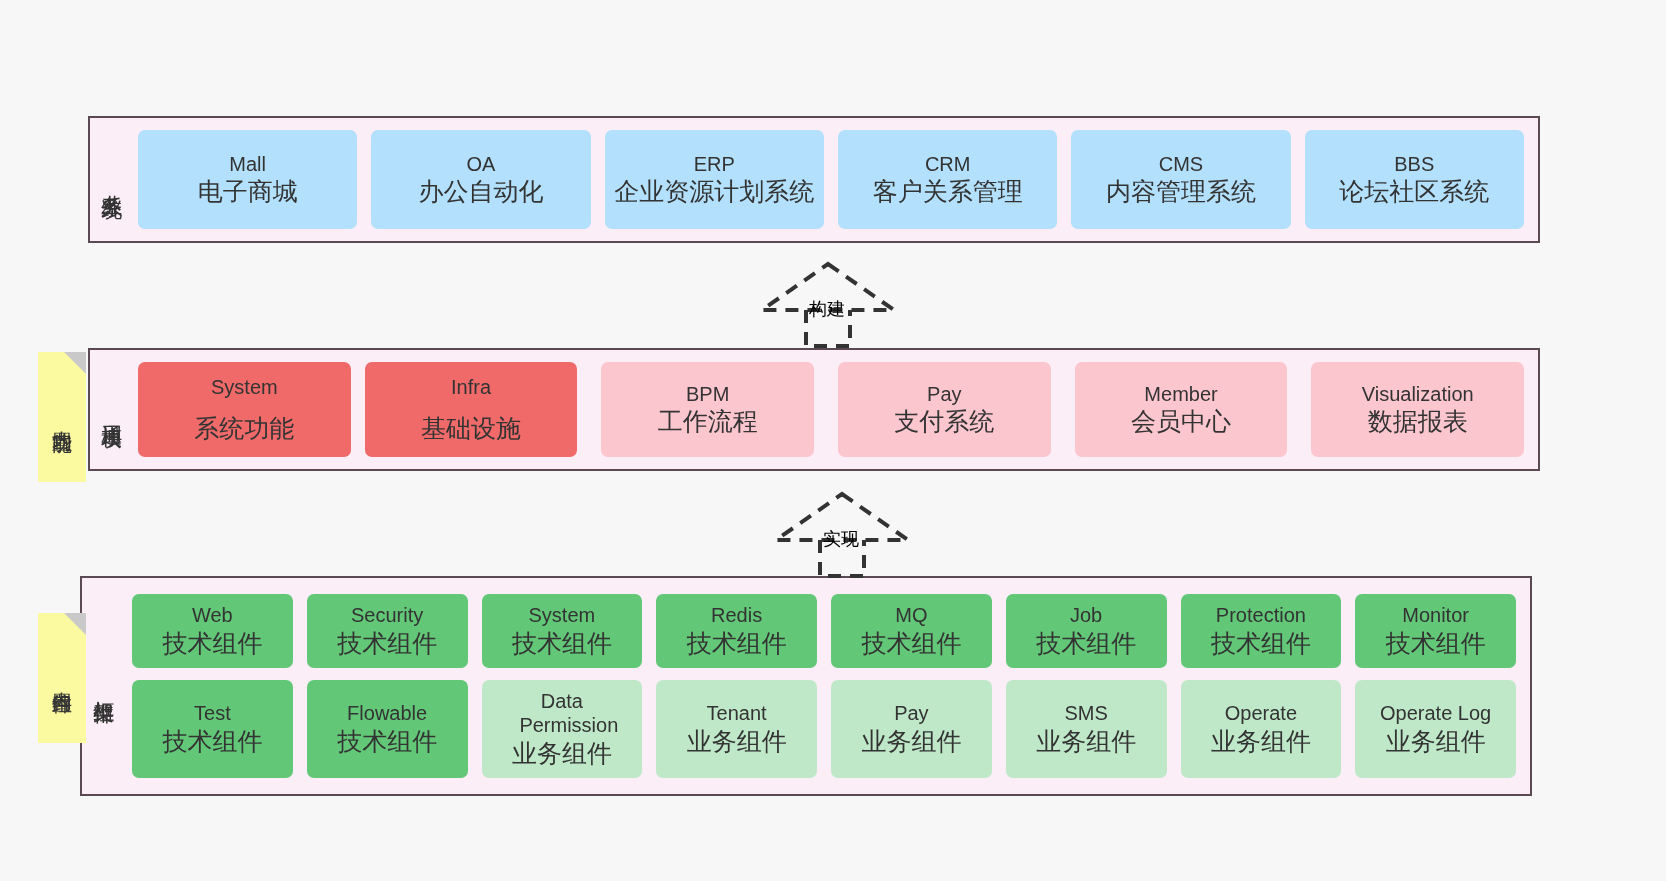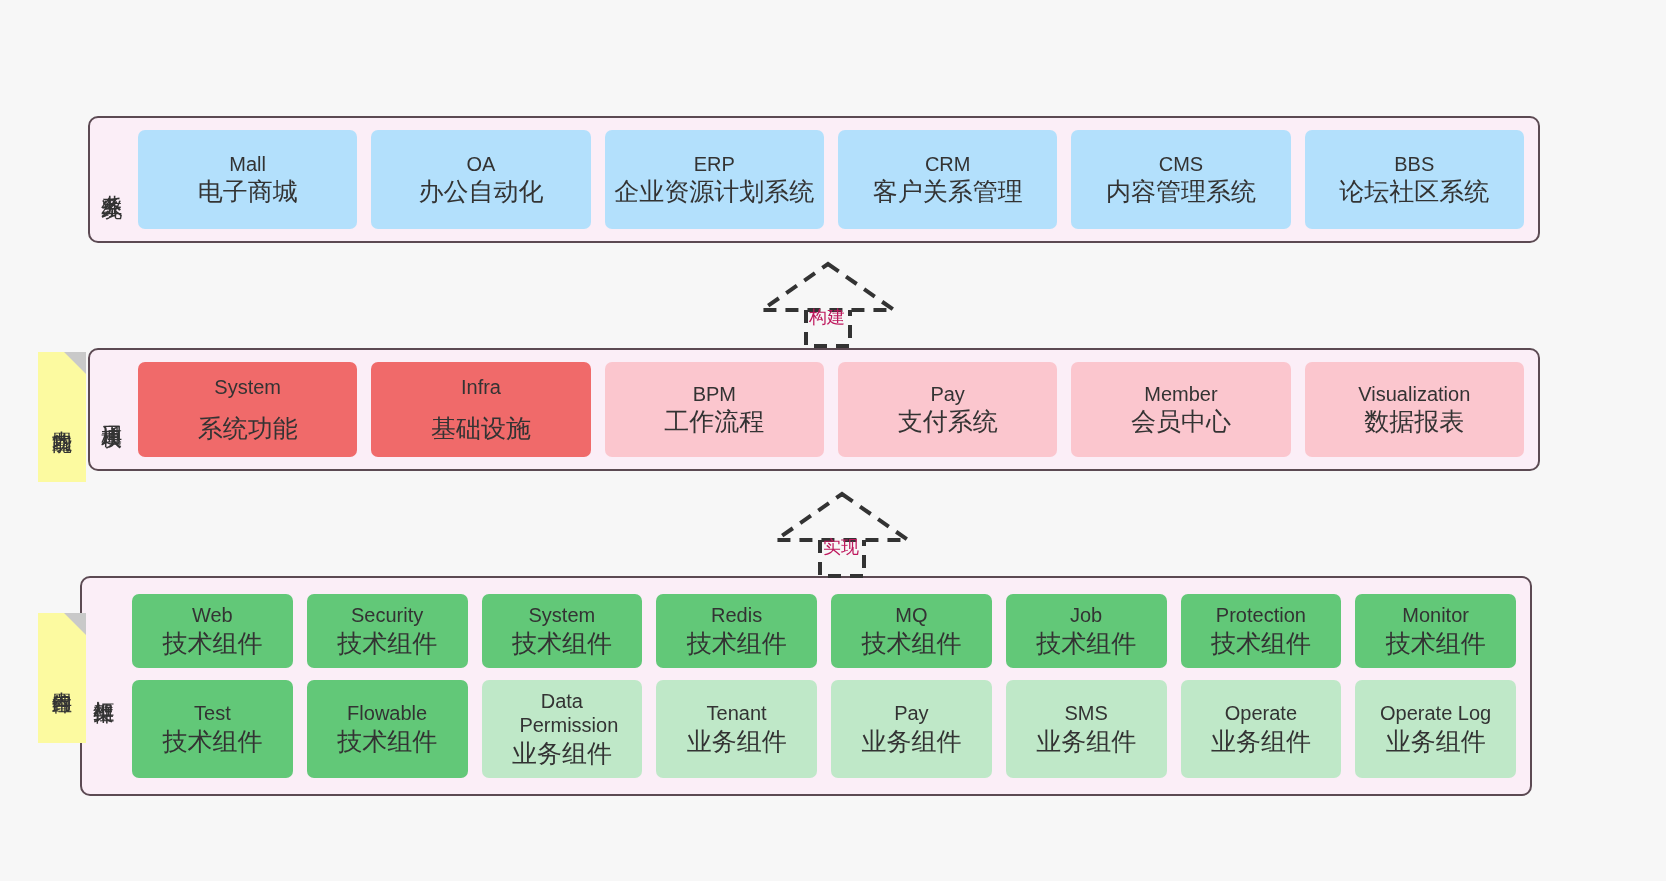--- a/index.html
+++ b/index.html
@@ -20,21 +20,21 @@
     inset: 0;
     background: #f7f7f7;
   }
 
   
   .layer {
     position: absolute;
     box-sizing: border-box;
     background: #fbeef7;
     border: 2px solid #5c4a53;
-    border-radius: 10px;
+    border-radius: 0;
     display: flex;
     align-items: stretch;
   }
   .layer-title {
     box-sizing: border-box;
     width: 44px;
     flex: 0 0 44px;
     display: flex;
     align-items: center;
     justify-content: center;
@@ -76,21 +76,21 @@
     justify-content: center;
     text-align: center;
     line-height: 1.24;
     padding: 4px 6px;
   }
   .box .en { font-size: 20px; }
   .box .cn { font-size: 25px; }
 
   .box.blue      { background: #b3e0fc; }
   .box.red       { background: #f06a6a; gap: 13px; }
-  .box.pink      { background: #fbc6ce; }
+  .box.pink      { background: #fbc6ce; margin-left: 10px; }
   .box.green     { background: #62c878; }
   .box.lightgreen{ background: #bfe8c8; }
 
   
   .note {
     position: absolute;
     box-sizing: border-box;
     background: #fcfaa0;
     display: flex;
     align-items: center;
@@ -116,25 +116,24 @@
 
   
   .arrow {
     position: absolute;
     z-index: 2;
   }
   .arrow svg { display: block; overflow: visible; }
   .arrow-label {
     position: absolute;
     font-size: 18px;
-    color: #be185d;
+    color: #000000;
     background: transparent;
     white-space: nowrap;
     line-height: 1;
-    margin-top: 8px;
   }
 </style>
 </head>
 <body>
 
 <div id="canvas">
 
   <div class="layer" id="layer-business" style="left:88px; top:116px; width:1452px; height:127px;">
     <div class="layer-title">业务系统</div>
     <div class="layer-body">

